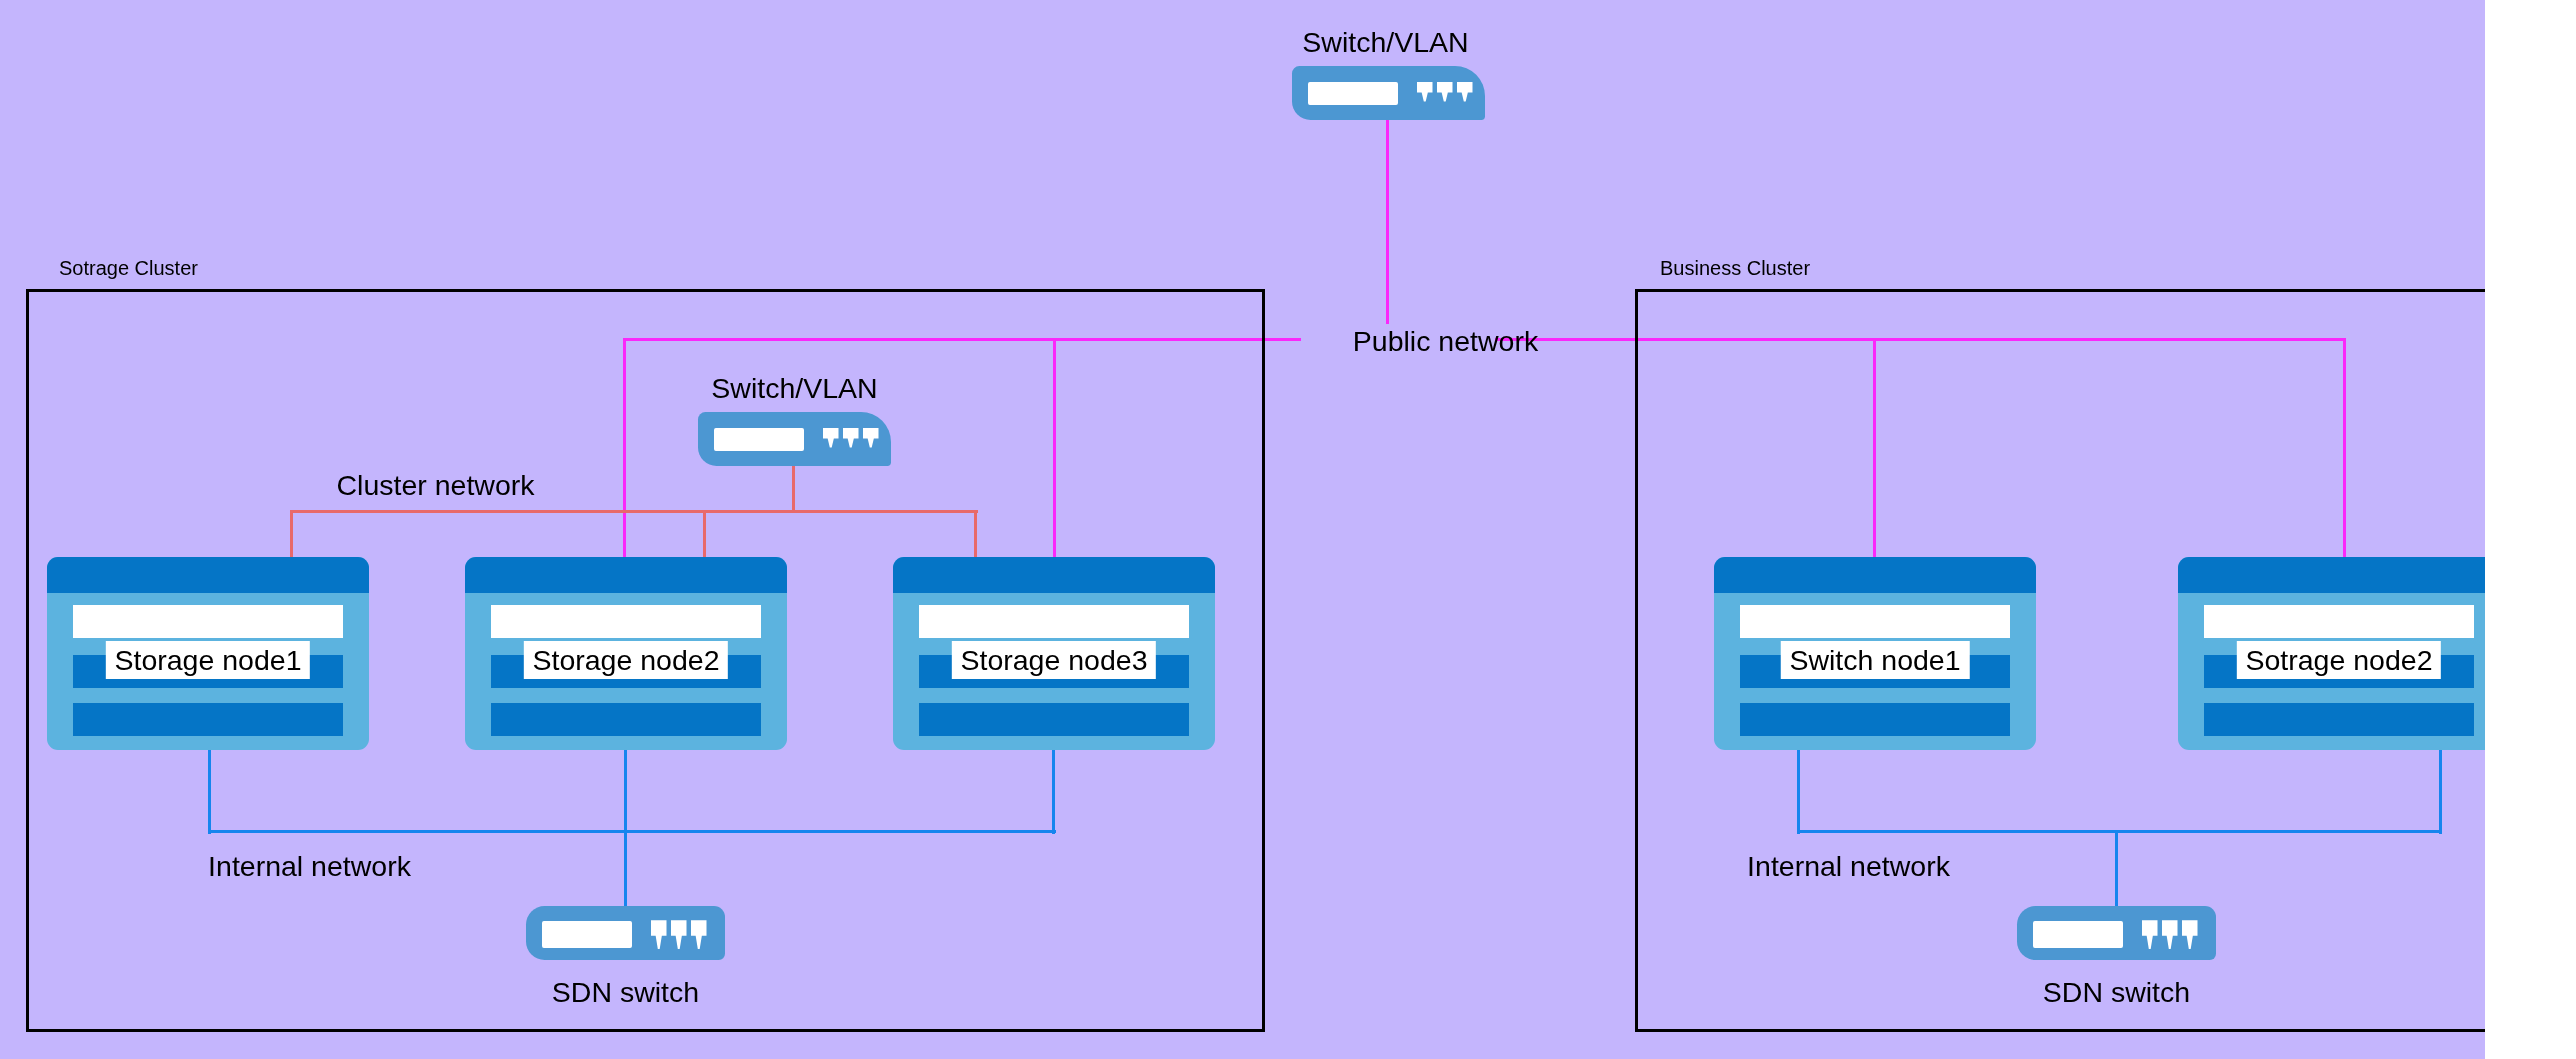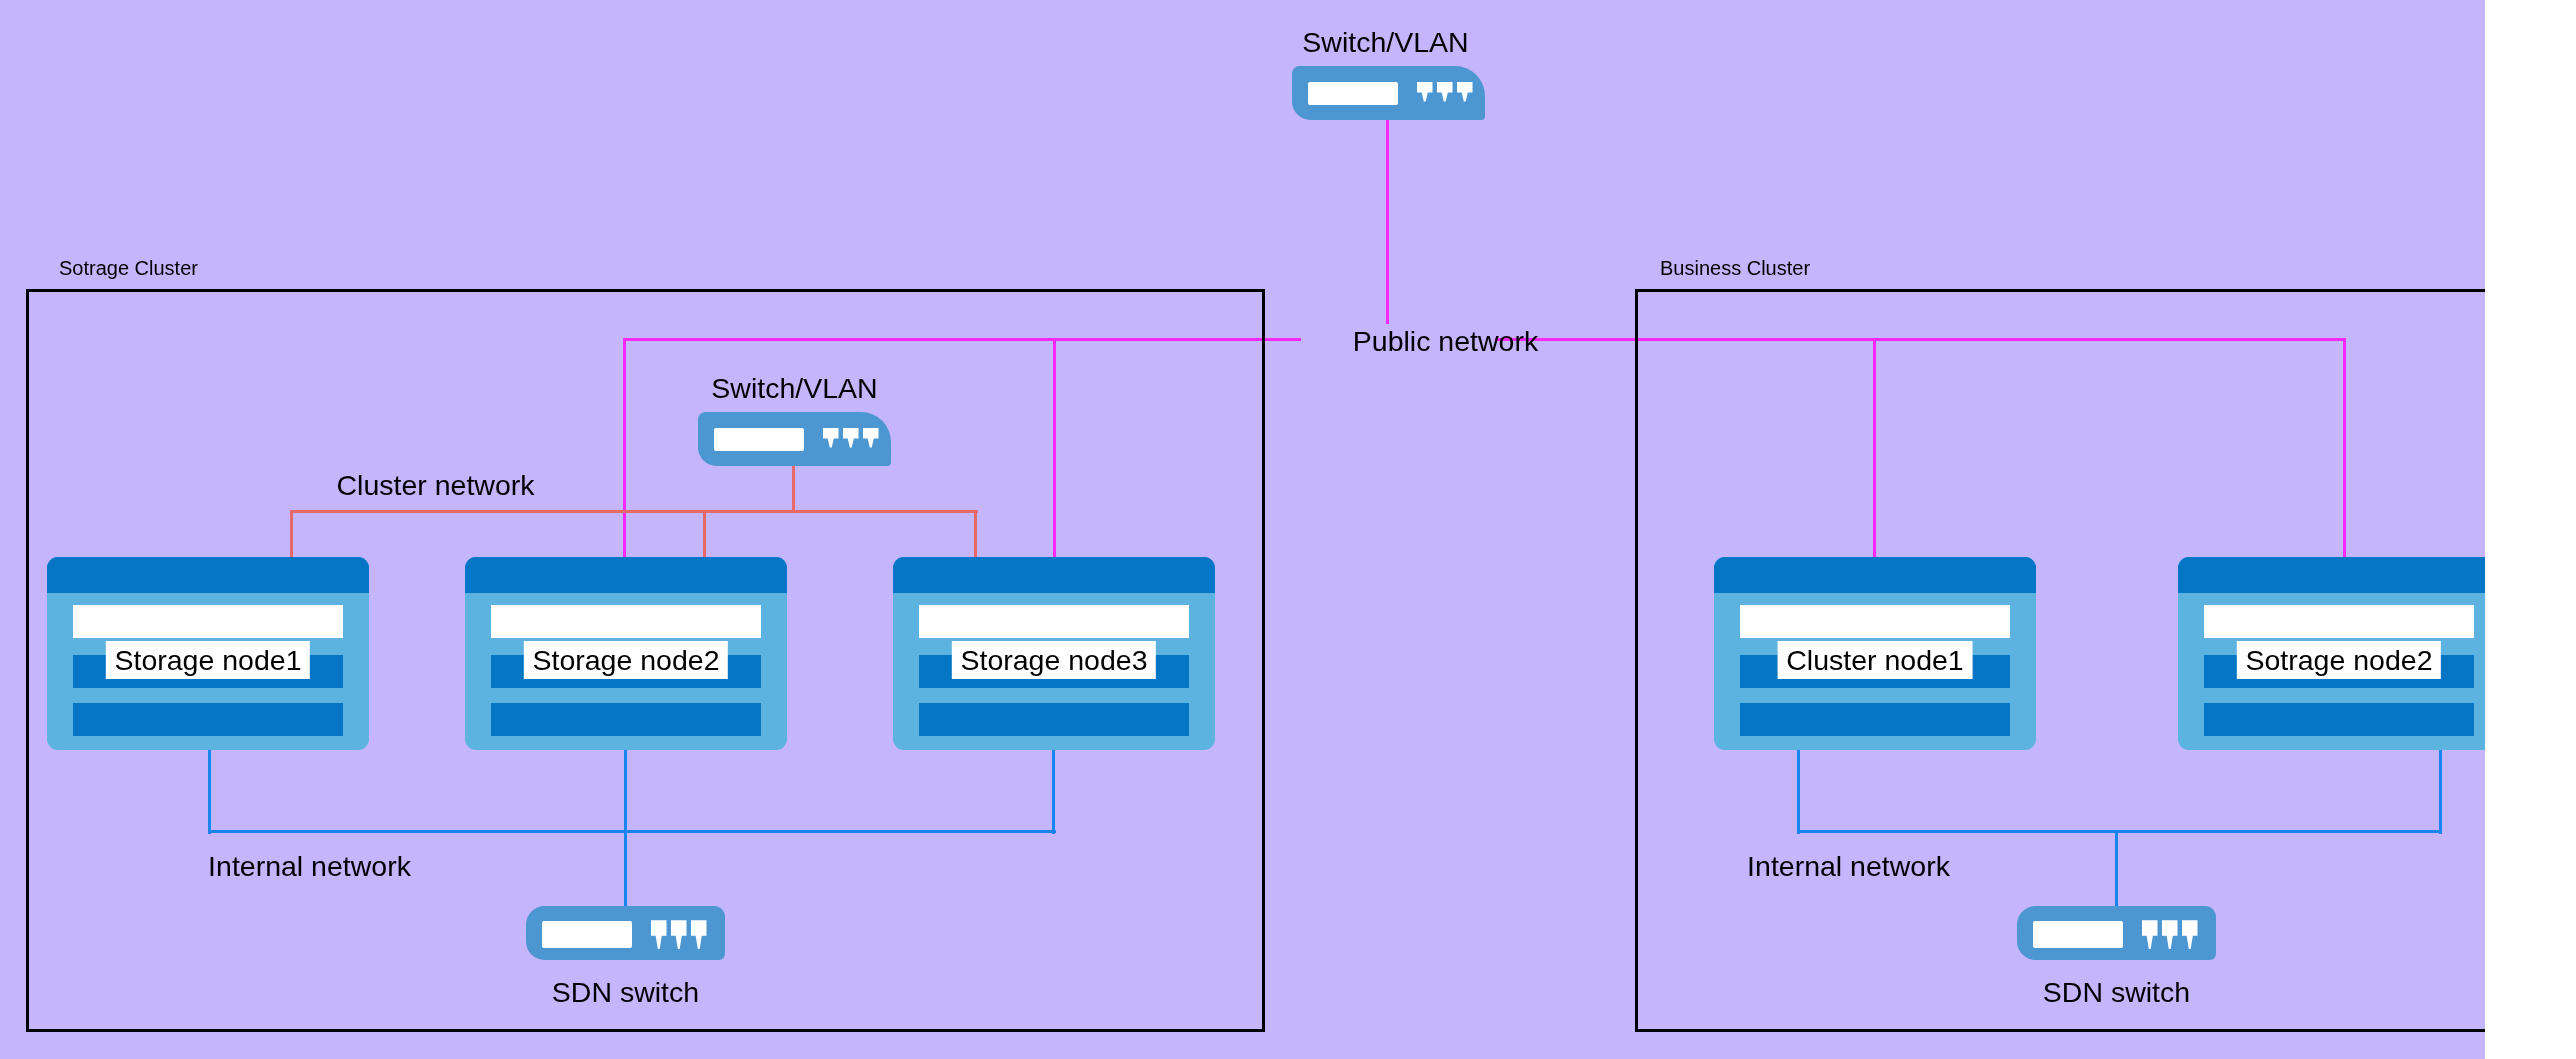--- a/index.html
+++ b/index.html
@@ -125,21 +125,21 @@
   <div class="lbl" style="left:502px;top:976px;">SDN switch</div>
 
   <div class="cluster-title" style="left:1660px;top:252px;">Business Cluster</div>
   <div class="cluster-box" style="left:1635px;top:289px;width:921px;height:737px;"></div>
 
   <div class="node" style="left:1714px;">
     <div class="node-header"></div>
     <div class="node-slot"></div>
     <div class="node-bar b1"></div>
     <div class="node-bar b2"></div>
-    <div class="node-label">Cluster node1</div>
+    <div class="node-label">Switch node1</div>
   </div>
   <div class="node" style="left:2178px;">
     <div class="node-header"></div>
     <div class="node-slot"></div>
     <div class="node-bar b1"></div>
     <div class="node-bar b2"></div>
     <div class="node-label">Sotrage node2</div>
   </div>
 
   <div class="lbl" style="left:1725px;top:850px;">Internal network</div>

